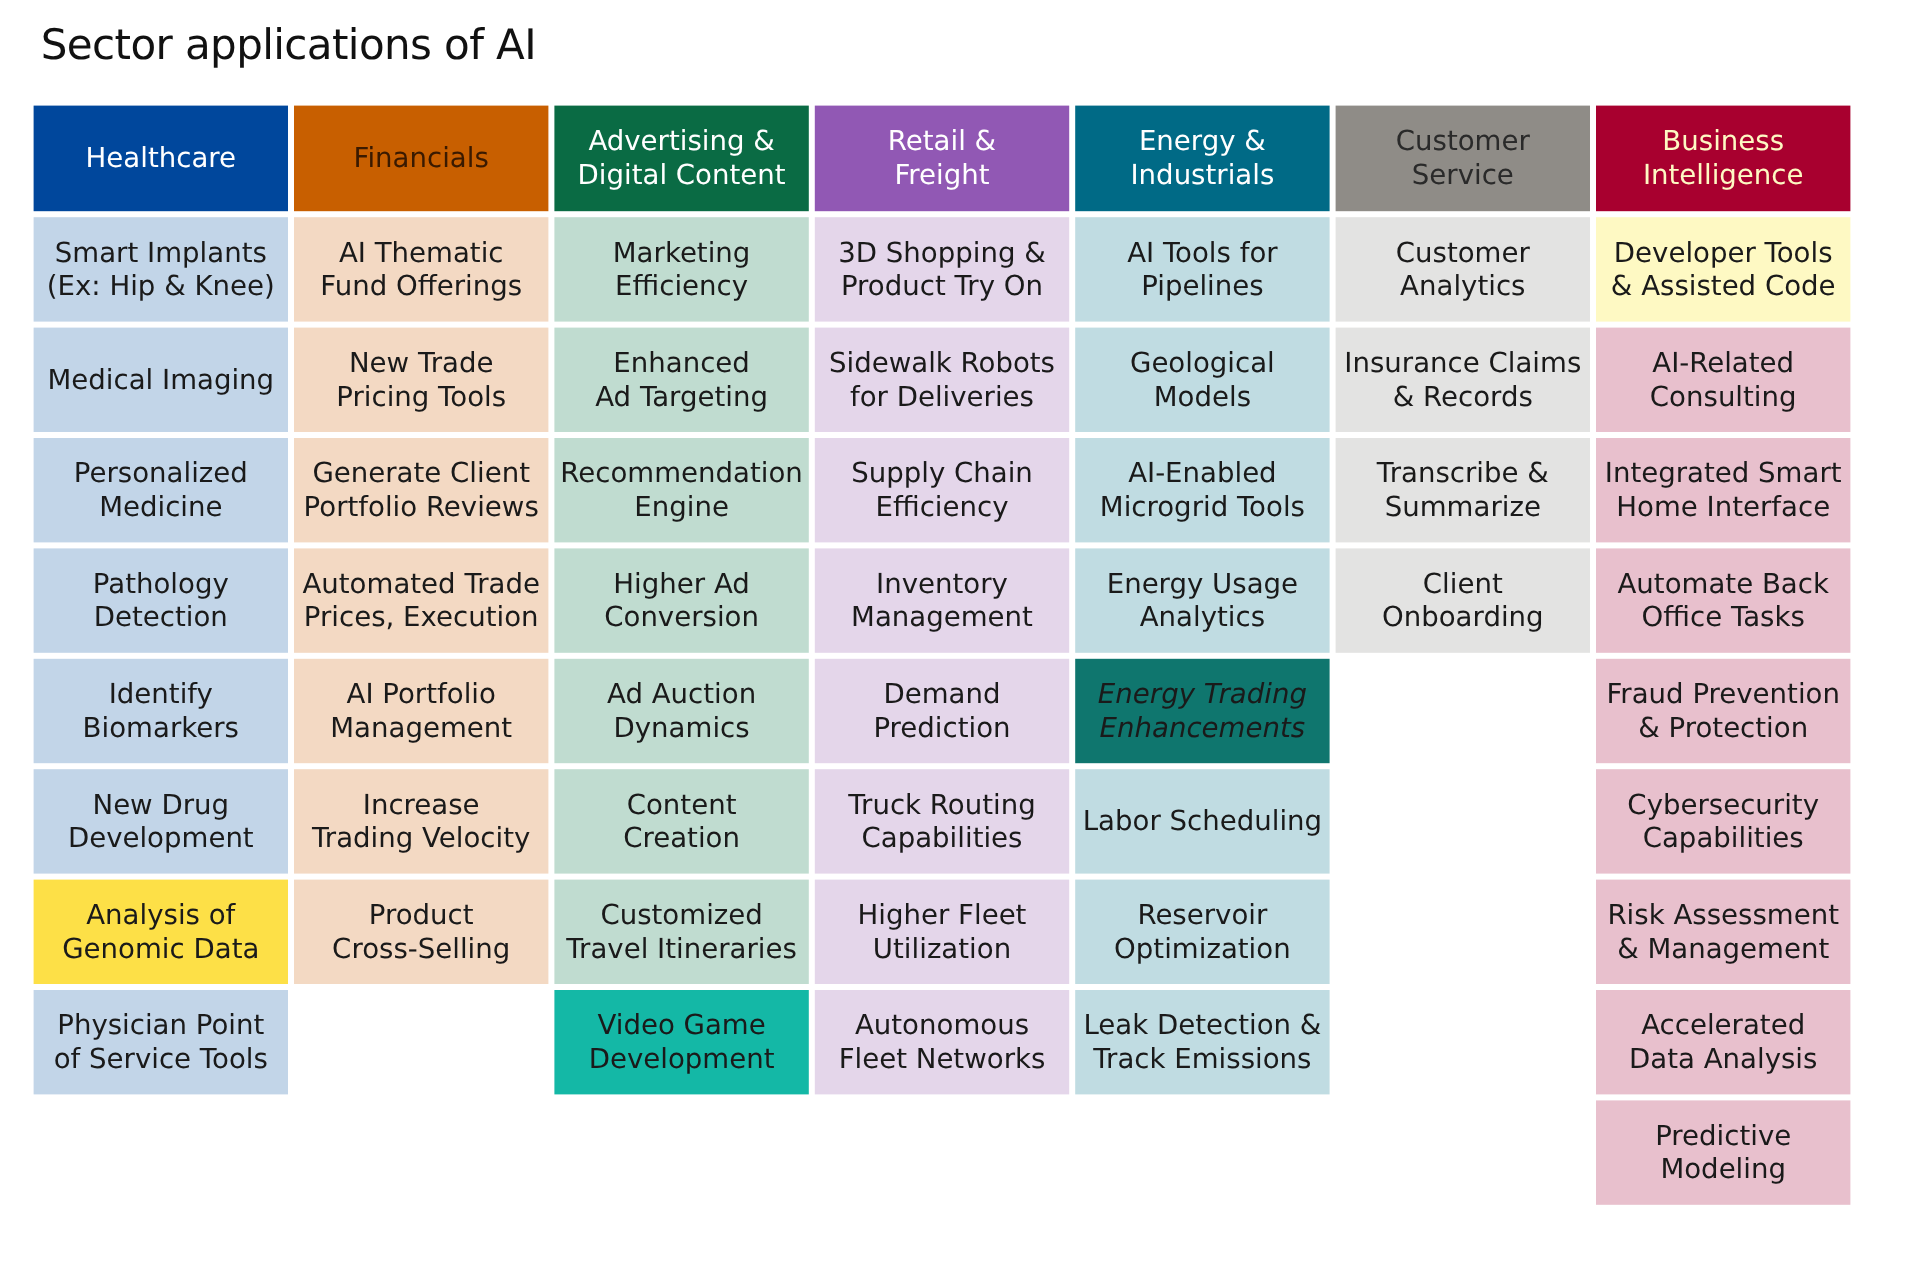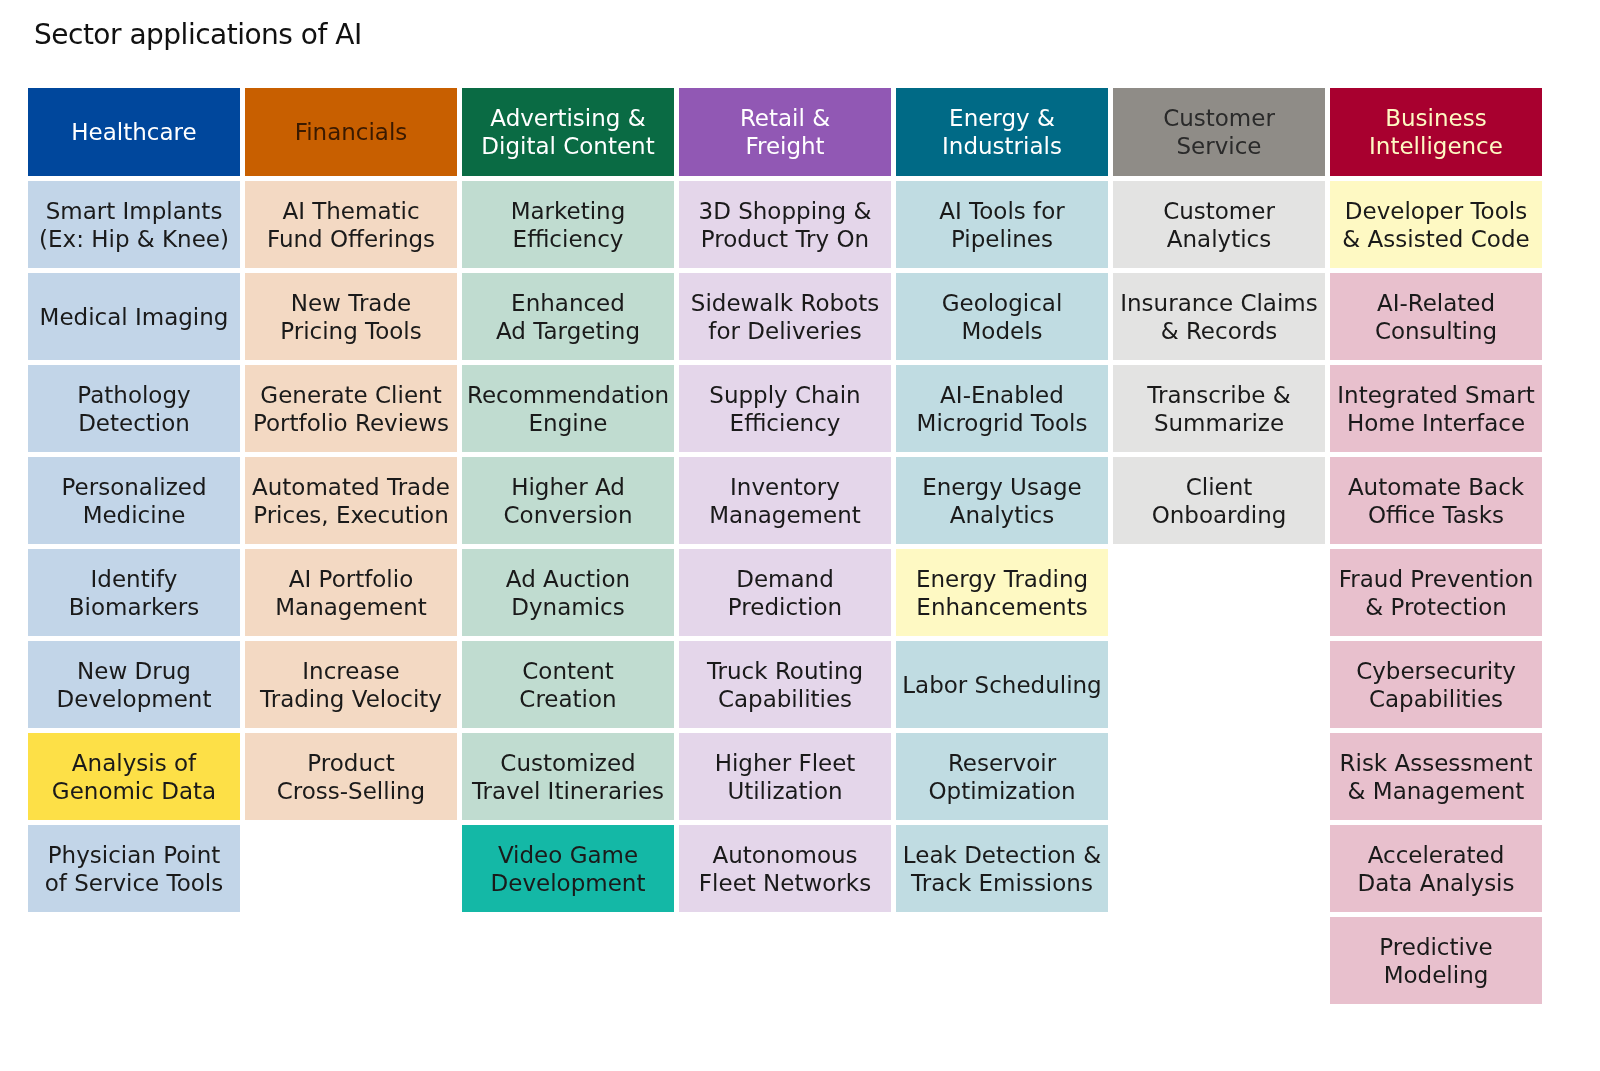--- a/index.html
+++ b/index.html
@@ -1,36 +1,36 @@
 <!DOCTYPE html>
 <html><head>
 <meta charset="utf-8">
 <style>
   html,body{margin:0;padding:0;background:#fff;}
   body{width:1600px;height:1071px;position:relative;font-family:"DejaVu Sans","Liberation Sans",sans-serif;overflow:hidden;}
-  .title{position:absolute;left:34px;top:18px;font-size:28px;color:#111;letter-spacing:-0.5px;}
+  .title{position:absolute;left:34px;top:18px;font-size:35px;color:#111;letter-spacing:-0.5px;}
   .grid{position:absolute;left:28px;top:88px;display:flex;gap:5px;}
   .col{width:212px;display:flex;flex-direction:column;gap:5px;}
   .hdr{height:88px;display:flex;align-items:center;justify-content:center;text-align:center;font-size:23px;line-height:28px;white-space:pre-line;}
   .cell{height:87px;display:flex;align-items:center;justify-content:center;text-align:center;font-size:23px;line-height:28px;color:#1a1a1a;white-space:pre-line;}
 </style>
 </head>
 <body>
 
 <div class="title">Sector applications of AI</div>
 <div class="grid" id="grid">
     <div class="col">
       <div class="hdr" style="background: rgb(0, 71, 156); color: rgb(255, 255, 255);">Healthcare</div>
       <div class="cell" style="background: rgb(194, 213, 232);">Smart Implants
 (Ex: Hip &amp; Knee)</div>
       <div class="cell" style="background: rgb(194, 213, 232);">Medical Imaging</div>
+      <div class="cell" style="background: rgb(194, 213, 232);">Personalized
+Medicine</div>
       <div class="cell" style="background: rgb(194, 213, 232);">Pathology
 Detection</div>
-      <div class="cell" style="background: rgb(194, 213, 232);">Personalized
-Medicine</div>
       <div class="cell" style="background: rgb(194, 213, 232);">Identify
 Biomarkers</div>
       <div class="cell" style="background: rgb(194, 213, 232);">New Drug
 Development</div>
       <div class="cell" style="background: #fde047;">Analysis of
 Genomic Data</div>
       <div class="cell" style="background: rgb(194, 213, 232);">Physician Point
 of Service Tools</div>
     </div>
     <div class="col">
@@ -94,21 +94,21 @@
       <div class="hdr" style="background: rgb(0, 106, 134); color: rgb(255, 255, 255);">Energy &amp;
 Industrials</div>
       <div class="cell" style="background: rgb(192, 220, 226);">AI Tools for
 Pipelines</div>
       <div class="cell" style="background: rgb(192, 220, 226);">Geological
 Models</div>
       <div class="cell" style="background: rgb(192, 220, 226);">AI-Enabled
 Microgrid Tools</div>
       <div class="cell" style="background: rgb(192, 220, 226);">Energy Usage
 Analytics</div>
-      <div class="cell" style="background: #fef9c3;">Energy Trading
+      <div class="cell" style="background: #0f766e; font-style: italic;">Energy Trading
 Enhancements</div>
       <div class="cell" style="background: rgb(192, 220, 226);">Labor Scheduling</div>
       <div class="cell" style="background: rgb(192, 220, 226);">Reservoir
 Optimization</div>
       <div class="cell" style="background: rgb(192, 220, 226);">Leak Detection &amp;
 Track Emissions</div>
     </div>
     <div class="col">
       <div class="hdr" style="background: rgb(143, 140, 135); color: rgb(42, 42, 42);">Customer
 Service</div>

